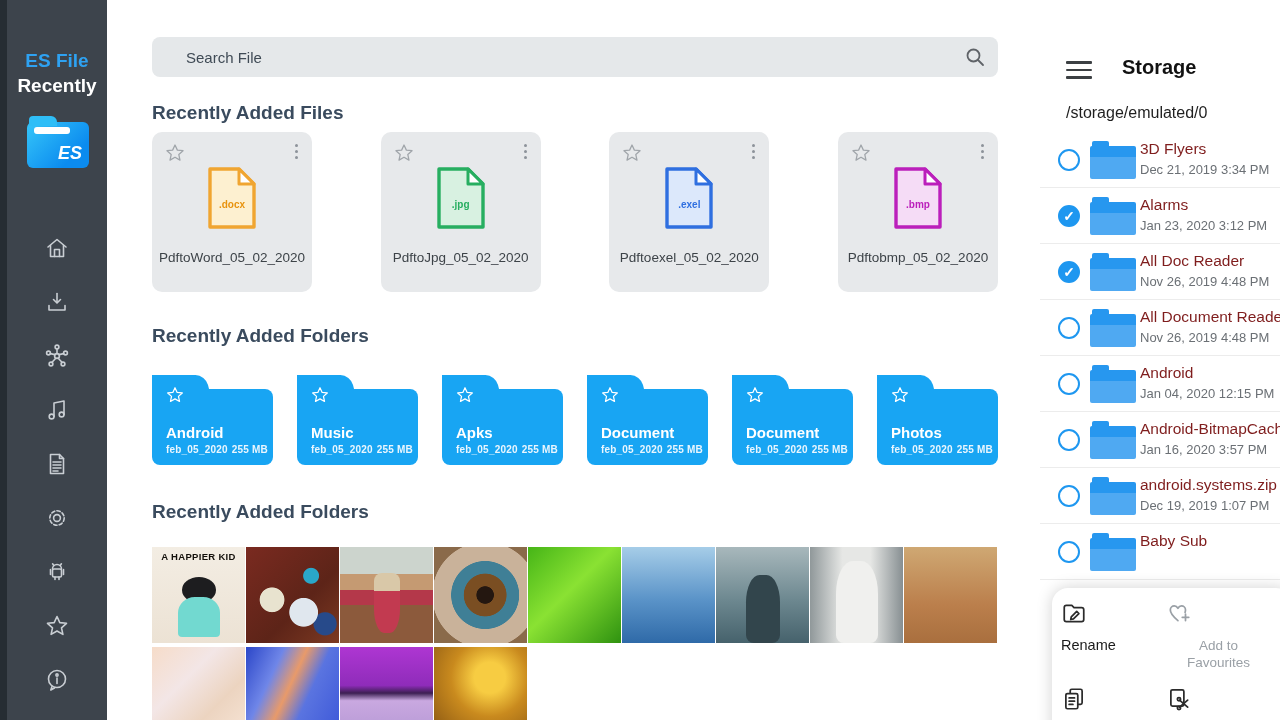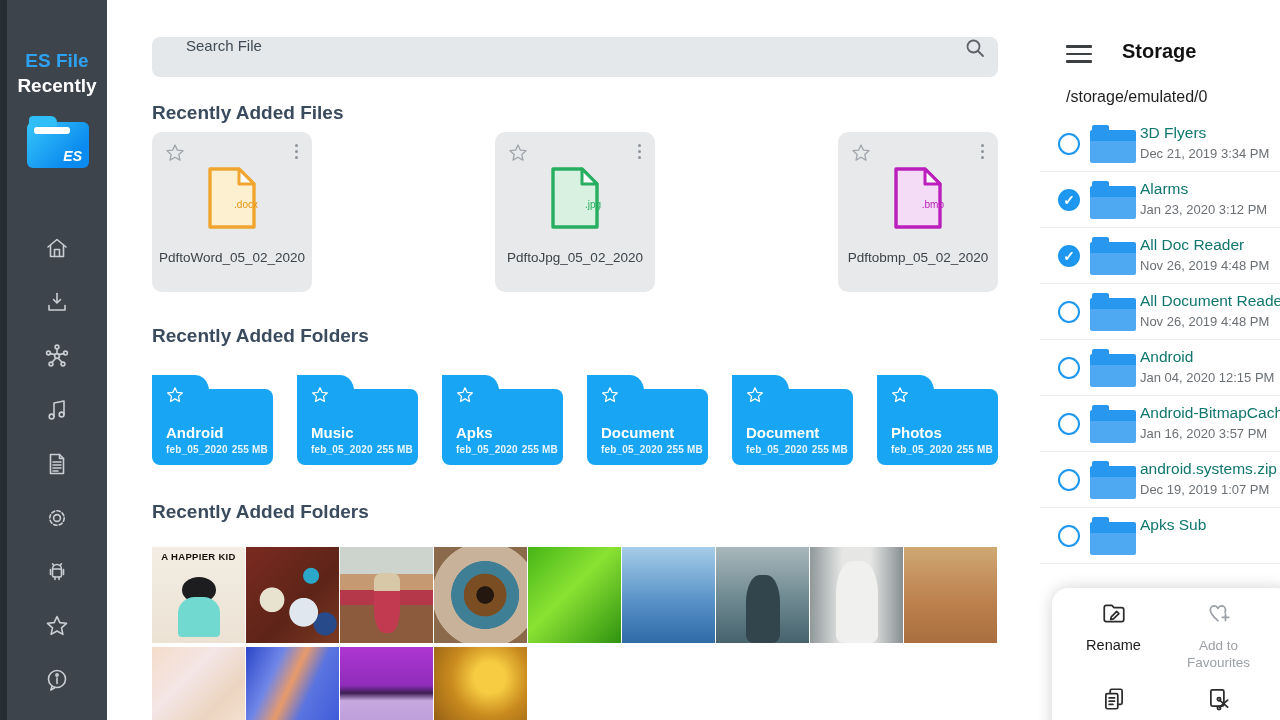--- a/index.html
+++ b/index.html
@@ -10,50 +10,50 @@
   .sidebar { position:absolute; left:0; top:0; width:107px; height:720px; background:#3d444c; }
   .sidebar::before { content:""; position:absolute; left:0; top:0; width:7px; height:720px; background:#262d33; }
   .logo-text { position:absolute; left:7px; top:48px; width:100px; text-align:center; font-weight:700; font-size:19px; line-height:25px; }
   .logo-line1 { color:#2ea2f2; }
   .logo-line2 { color:#ffffff; }
   .logo-folder { position:absolute; left:27px; top:122px; width:62px; height:46px; border-radius:6px;
                  background:linear-gradient(135deg,#36c6f9 0%,#0b8bef 75%); }
   .logo-folder::before { content:""; position:absolute; left:2px; top:-6px; width:28px; height:10px;
                  border-radius:4px 6px 0 0; background:#2fbef7; }
   .logo-folder .strip { position:absolute; left:7px; top:5px; width:36px; height:7px; background:#fff; border-radius:3px; }
-  .logo-folder .es { position:absolute; right:7px; bottom:4px; color:#fff; font-style:italic; font-weight:700; font-size:14px; }
+  .logo-folder .es { position:absolute; right:7px; bottom:4px; color:#fff; font-style:italic; font-weight:700; font-size:18px; }
   .nav { position:absolute; left:7px; top:236px; width:100px; display:flex; flex-direction:column; align-items:center; gap:26px; }
   .nav-btn { width:28px; height:28px; display:flex; align-items:center; justify-content:center; cursor:pointer; }
   .nav-btn svg { stroke:#c9ced3; fill:none; stroke-width:1.6; stroke-linecap:round; stroke-linejoin:round; }
 
   
   .main { position:absolute; left:107px; top:0; width:933px; height:720px; background:#fff; }
   .searchbar { position:absolute; left:45px; top:37px; width:846px; height:40px; background:#e5e8ea; border-radius:8px;
-               display:flex; align-items:flex-start; }
+               display:flex; align-items:center; }
   .searchbar input { flex:1; border:none; outline:none; background:transparent; padding:0 16px 0 34px;
                font-size:15px; color:#3c4852; font-family:"Liberation Sans",sans-serif; }
   .searchbar input::placeholder { color:#3f4a55; opacity:1; }
   .search-icon { width:46px; display:flex; justify-content:center; cursor:pointer; }
   .search-icon svg { stroke:#5f6368; fill:none; stroke-width:1.8; stroke-linecap:round; }
 
   .h-section { position:absolute; left:45px; font-size:19px; font-weight:600; color:#3a4b5e; }
   .h-files { top:102px; }
   .h-folders { top:325px; }
   .h-folders2 { top:501px; }
 
   
   .file-row { position:absolute; left:45px; top:132px; width:846px; display:flex; justify-content:space-between; }
   .file-card { position:relative; width:160px; height:160px; background:#e7e9eb; border-radius:10px; cursor:pointer; }
   .card-star { position:absolute; left:12px; top:10px; }
   .card-star svg { stroke:#a0a5aa; fill:none; stroke-width:1.5; stroke-linejoin:round; }
   .card-dots { position:absolute; right:14px; top:12px; display:flex; flex-direction:column; gap:3px; cursor:pointer; }
   .card-dots i { width:3px; height:3px; border-radius:50%; background:#8d939a; }
   .ficon { position:absolute; left:54px; top:34px; width:52px; height:64px; }
   .ficon svg { display:block; }
-  .ficon .ext { position:absolute; left:0; right:0; top:33px; text-align:right; font-size:10px; font-weight:400; color:var(--c); }
+  .ficon .ext { position:absolute; left:0; right:0; top:33px; text-align:center; font-size:10px; font-weight:700; color:var(--c); }
   .file-name { position:absolute; left:4px; right:4px; top:118px; text-align:center; font-size:13.5px; color:#3d4348; }
 
   
   .folder-row { position:absolute; left:45px; top:375px; width:846px; display:flex; justify-content:space-between; }
   .folder-card { position:relative; width:121px; height:90px; overflow:hidden; cursor:pointer; }
   .folder-card .tab { position:absolute; left:0; top:0; width:62px; height:34px; background:#18a5f3;
                       border-radius:8px 10px 0 0; transform:skewX(14deg); transform-origin:0 100%; }
   .folder-card .body { position:absolute; left:0; top:14px; width:121px; height:76px; background:#18a5f3;
                       border-radius:0 8px 8px 8px; }
   .folder-card .fstar { position:absolute; left:13px; top:10px; z-index:2; }
@@ -82,44 +82,44 @@
   .t7::before { content:""; position:absolute; left:30px; top:28px; width:34px; height:68px; border-radius:40% 40% 8px 8px; background:#32454c; }
   .t8 { background:linear-gradient(90deg,#90989a 0%,#e6e7e5 35% 65%,#878f92 100%); }
   .t8::before { content:""; position:absolute; left:26px; top:14px; width:42px; height:82px; border-radius:40% 40% 8px 8px; background:#f0f0ee; }
   .t9 { background:linear-gradient(180deg,#cfa873 0%,#bb7f4c 60%,#a96f3e 100%); }
   .t10 { background:linear-gradient(135deg,#f6dcc9 0%,#f3e6e6 35%,#ecd4c0 65%,#f8e6d8 100%); }
   .t11 { background:linear-gradient(115deg,#2b46c8 0%,#6f86e8 28%,#e89a6a 45%,#5a74e0 62%,#3a55d8 100%); }
   .t12 { background:linear-gradient(180deg,#ae36d2 0%,#8f2cba 40%,#3c1f52 48%,#c9a8e0 56%,#b195d2 100%); }
   .t13 { background:radial-gradient(circle at 60% 32%,#f7cc42 0 18%,#c98a1e 45%,#7c4c10 100%); }
 
   
-  .storage { position:absolute; left:1040px; top:0; width:240px; height:696px; background:#fff; }
+  .storage { position:absolute; left:1040px; top:16px; width:240px; height:696px; background:#fff; }
   .hamburger { position:absolute; left:26px; top:45px; width:26px; cursor:pointer; display:flex; flex-direction:column; gap:5px; }
   .hamburger i { height:2.5px; background:#3c4043; border-radius:1px; }
   .storage-title { position:absolute; left:82px; top:40px; font-size:20px; font-weight:700; color:#121212; }
   .storage-path { position:absolute; left:26px; top:88px; font-size:16px; color:#1f1f1f; white-space:nowrap; }
   .slist { position:absolute; left:0; top:116px; width:240px; }
   .srow { position:relative; height:56px; border-bottom:1px solid #ececec; cursor:pointer; }
   .scheck { position:absolute; left:18px; top:17px; width:22px; height:22px; border-radius:50%;
             border:2.5px solid #1e97f0; cursor:pointer; }
   .scheck.checked { background:#1e97f0; border-color:#1e97f0; }
   .scheck.checked::after { content:"\2713"; position:absolute; left:0; right:0; top:1px; text-align:center;
             color:#fff; font-size:14px; font-weight:700; }
   .lfolder { position:absolute; left:50px; top:9px; width:46px; height:38px; }
   .lfolder .ft { position:absolute; left:2px; top:0; width:17px; height:9px; background:#2797ef; border-radius:2px 2px 0 0; }
   .lfolder .fb1 { position:absolute; left:0; top:5px; width:46px; height:11px; background:#2797ef; border-radius:2px 2px 0 0; }
   .lfolder .fb2 { position:absolute; left:0; top:16px; width:46px; height:22px; background:#4fa9f2; border-radius:0 0 2px 2px; }
-  .sname { position:absolute; left:100px; top:8px; font-size:15.5px; color:#0f766e; white-space:nowrap; }
+  .sname { position:absolute; left:100px; top:8px; font-size:15.5px; color:#7f1d1d; white-space:nowrap; }
   .sdate { position:absolute; left:100px; top:30px; font-size:13px; color:#6b7075; white-space:nowrap; }
 
   
   .sheet { position:absolute; left:1052px; top:588px; width:240px; height:160px; background:#fff;
            border-radius:16px 16px 0 0; box-shadow:0 0 16px rgba(0,0,0,.18); z-index:5;
            display:grid; grid-template-columns:105px 105px; grid-template-rows:86px 80px; padding:12px 0 0 9px; }
-  .action { display:flex; flex-direction:column; align-items:center; gap:7px; cursor:pointer; }
+  .action { display:flex; flex-direction:column; align-items:flex-start; gap:7px; cursor:pointer; }
   .action svg { stroke:#2b2b2b; fill:none; stroke-width:1.6; stroke-linecap:round; stroke-linejoin:round; }
   .action .alabel { font-size:14.5px; color:#1b1b1b; text-align:center; line-height:17px; }
   .action.disabled svg { stroke:#9aa0a6; }
   .action.disabled .alabel { color:#9aa0a6; font-size:13.5px; }
 </style>
 </head>
 <body>
 
 <div class="sidebar">
   <div class="logo-text">
@@ -247,20 +247,38 @@
       <div class="ficon" style="--c: #27ae60; --f: #d8f1e1; --t: #27ae60;">
         <svg width="52" height="64" viewBox="0 0 52 64">
             <path d="M4 3 H33 L48 18 V61 H4 Z" fill="var(--f)" stroke="var(--c)" stroke-width="3.4" stroke-linejoin="round"></path>
             <path d="M33 3 V18 H48 Z" fill="#ffffff" stroke="var(--c)" stroke-width="3" stroke-linejoin="round"></path>
           </svg>
         <div class="ext" style="color:var(--t)">.jpg</div>
       </div>
       <div class="file-name">PdftoJpg_05_02_2020</div>
     </div>
 
+    <div class="file-card">
+      <div class="card-star"><svg width="22" height="22" viewBox="0 0 26 26">
+            <path d="M13 3.5 L15.8 9.6 L22.5 10.3 L17.5 14.8 L18.9 21.4 L13 18 L7.1 21.4 L8.5 14.8 L3.5 10.3 L10.2 9.6 Z"></path>
+          </svg></div>
+      <div class="card-dots">
+          <i></i>
+          <i></i>
+          <i></i>
+        </div>
+      <div class="ficon" style="--c: #2f6fe0; --f: #dce8fb; --t: #2f6fe0;">
+        <svg width="52" height="64" viewBox="0 0 52 64">
+            <path d="M4 3 H33 L48 18 V61 H4 Z" fill="var(--f)" stroke="var(--c)" stroke-width="3.4" stroke-linejoin="round"></path>
+            <path d="M33 3 V18 H48 Z" fill="#ffffff" stroke="var(--c)" stroke-width="3" stroke-linejoin="round"></path>
+          </svg>
+        <div class="ext" style="color:var(--t)">.exel</div>
+      </div>
+      <div class="file-name">Pdftoexel_05_02_2020</div>
+    </div>
 
     <div class="file-card">
       <div class="card-star"><svg width="22" height="22" viewBox="0 0 26 26">
             <path d="M13 3.5 L15.8 9.6 L22.5 10.3 L17.5 14.8 L18.9 21.4 L13 18 L7.1 21.4 L8.5 14.8 L3.5 10.3 L10.2 9.6 Z"></path>
           </svg></div>
       <div class="card-dots">
           <i></i>
           <i></i>
           <i></i>
         </div>
@@ -454,21 +472,21 @@
       <div class="sname">android.systems.zip</div>
       <div class="sdate">Dec 19, 2019 1:07 PM</div>
     </div>
     <div class="srow">
       <div class="scheck"></div>
       <div class="lfolder">
           <div class="ft"></div>
           <div class="fb1"></div>
           <div class="fb2"></div>
         </div>
-      <div class="sname">Apks Sub</div>
+      <div class="sname">Baby Sub</div>
       <div class="sdate"></div>
     </div>
   </div>
 </div>
 
 <div class="sheet">
   <div class="action">
     <span><svg width="26" height="26" viewBox="0 0 24 24">
           <path d="M3 7 a2 2 0 0 1 2 -2 h5 l2 2 h7 a2 2 0 0 1 2 2 v9 a2 2 0 0 1 -2 2 h-14 a2 2 0 0 1 -2 -2 Z"></path>
           <path d="M9.5 15.5 L14.5 10.5 L16.5 12.5 L11.5 17.5 L9 18 Z"></path>

